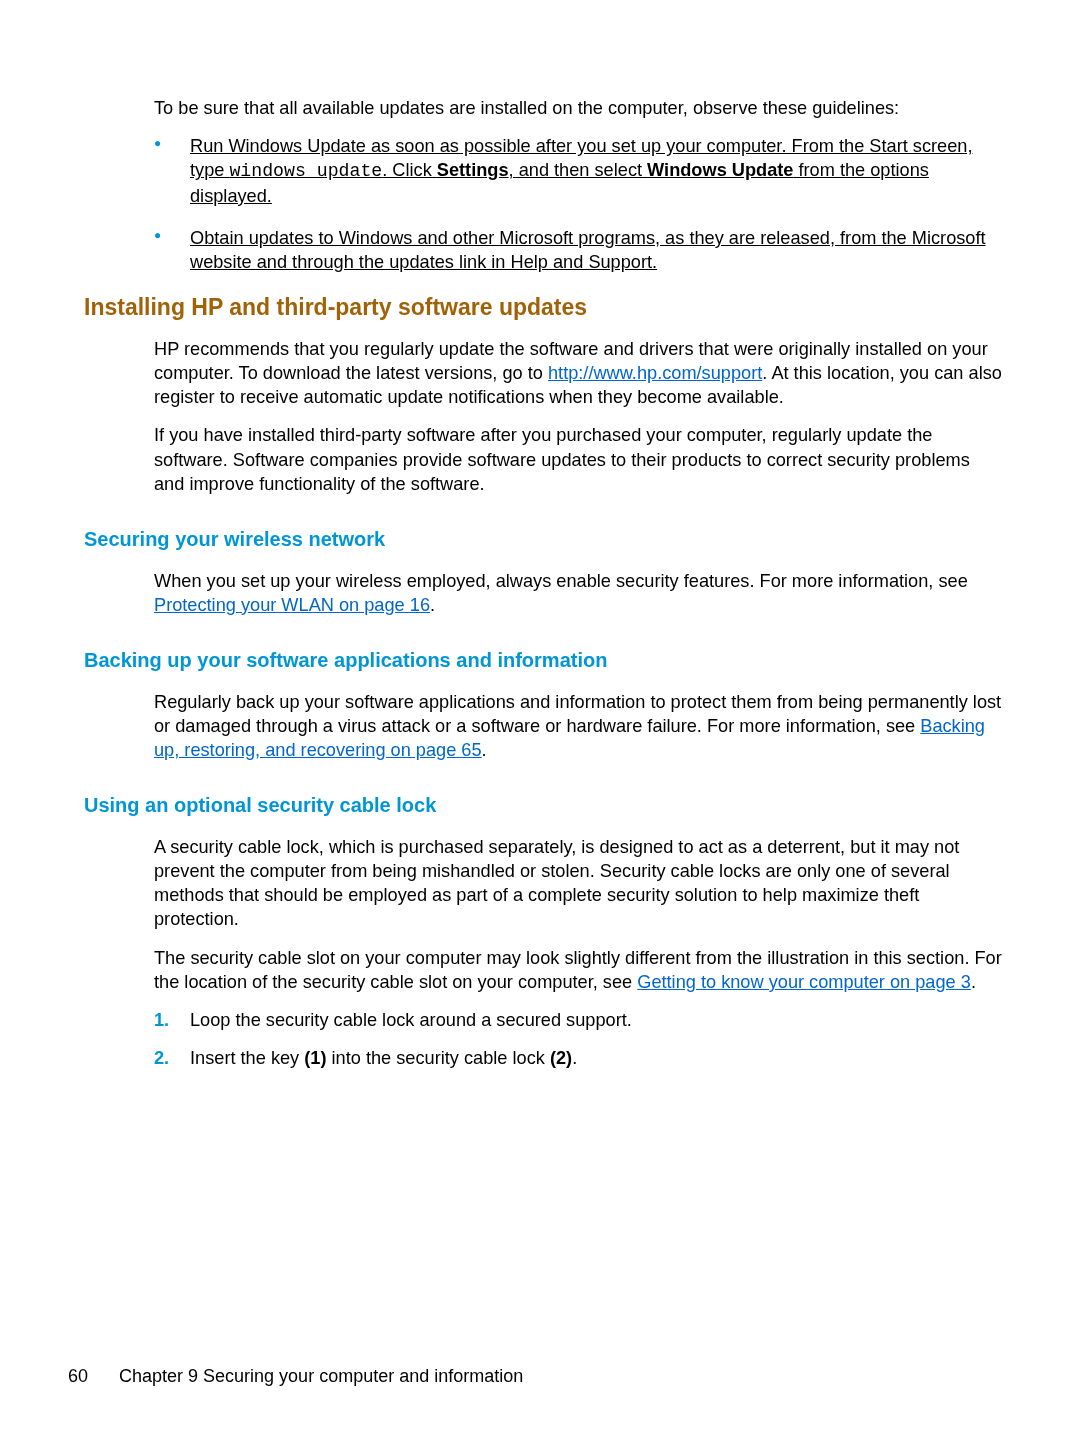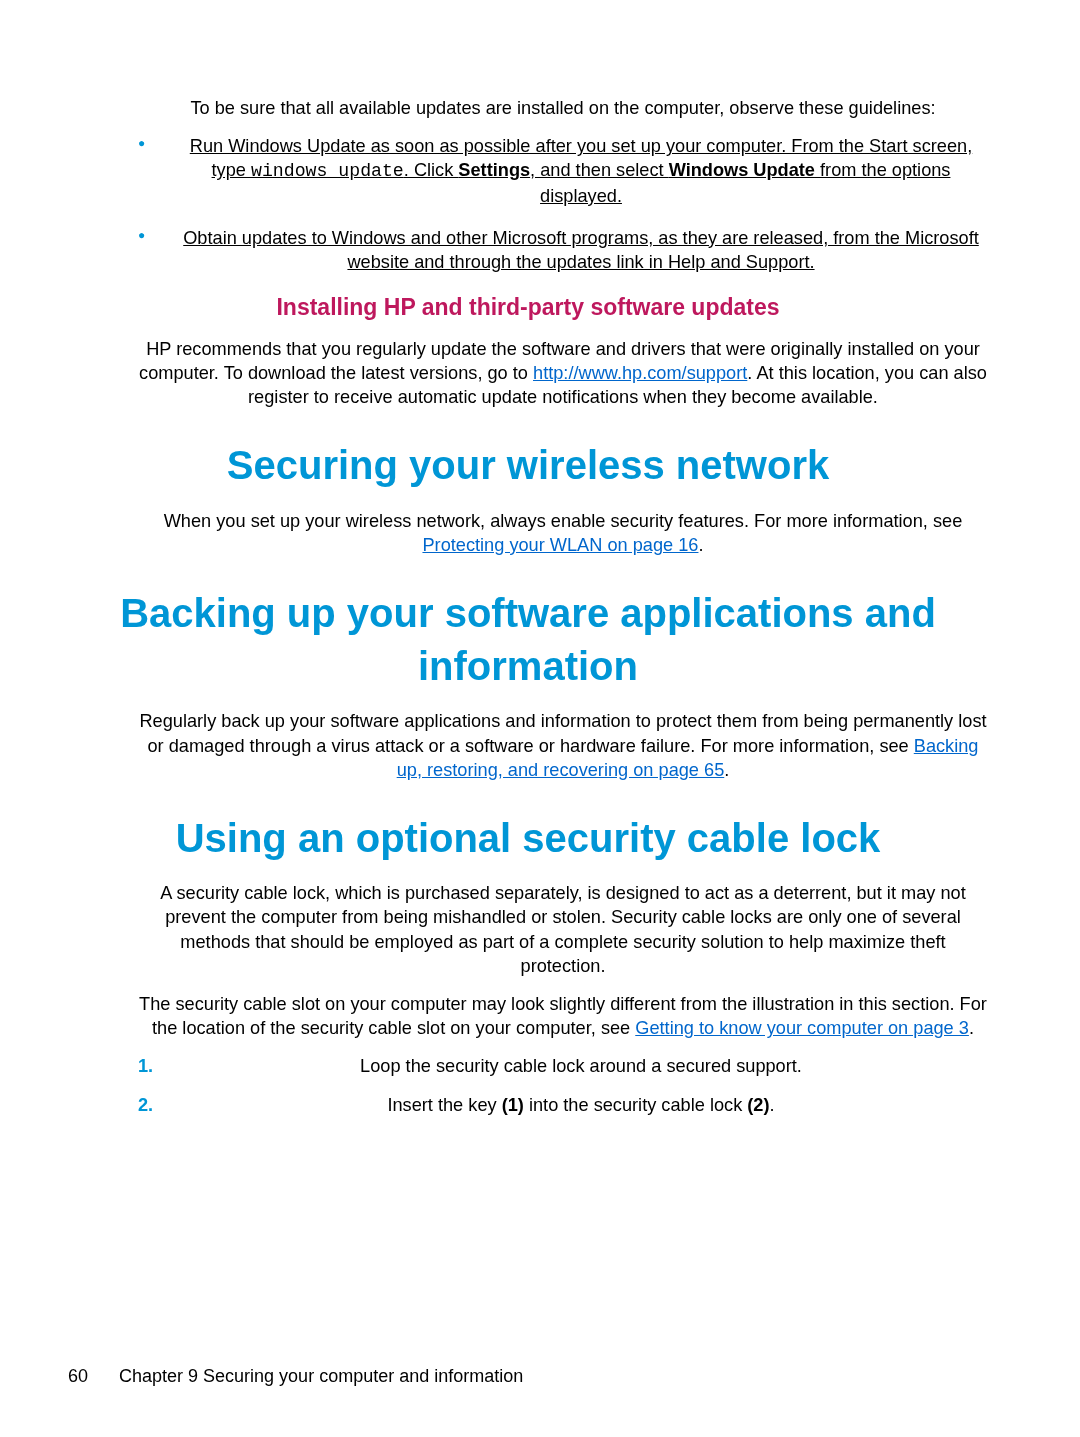--- a/index.html
+++ b/index.html
@@ -9,24 +9,23 @@
     height:1437px;
     background:#fff;
     font-family:Arial,Helvetica,sans-serif;
     color:#000;
     position:relative;
     font-size:18.2px;
     line-height:1.33;
   }
   .page{
     position:absolute;
-    left:68px;   
+    left:84px;   
     top:96px;
     width:920px;
-    text-align:center;
   }
   .body-indent{
     margin-left:70px;   
     width:850px;
   }
   .para{margin:0 0 14px 0}
 
   ul.bullets{
     list-style:none;
     padding:0;
@@ -59,28 +58,28 @@
   }
   .step-num{
     position:absolute;
     left:0;
     top:0;
     color:#0096d6;
     font-weight:bold;
   }
 
   h3.sub{
-    color:#be185d;
+    color:#a16207;
     font-size:23px;
     font-weight:bold;
     margin:18px 0 14px 0;
   }
   h2.sec{
     color:#0096d6;
-    font-size:40px;
+    font-size:20px;
     font-weight:bold;
     margin:30px 0 16px 0;
   }
 
   a.link{
     color:#0066cc;
   }
 
   .mono{font-family:"Courier New",monospace}
   .b{font-weight:bold}
@@ -113,26 +112,27 @@
       </li>
     </ul>
   </div>
 
   <h3 class="sub">Installing HP and third-party software updates</h3>
 
   <div class="body-indent">
     <p class="para">
       <span>HP recommends that you regularly update the software and drivers that were originally installed on your computer. To download the latest versions, go to </span><a href="#" class="link">http://www.hp.com/support</a><span>. At this location, you can also register to receive automatic update notifications when they become available.</span>
     </p>
+    <p class="para">If you have installed third-party software after you purchased your computer, regularly update the software. Software companies provide software updates to their products to correct security problems and improve functionality of the software.</p>
   </div>
 
   <h2 class="sec">Securing your wireless network</h2>
   <div class="body-indent">
     <p class="para">
-      <span>When you set up your wireless network, always enable security features. For more information, see </span><a href="#" class="link">Protecting your WLAN on page 16</a><span>.</span>
+      <span>When you set up your wireless employed, always enable security features. For more information, see </span><a href="#" class="link">Protecting your WLAN on page 16</a><span>.</span>
     </p>
   </div>
 
   <h2 class="sec">Backing up your software applications and information</h2>
   <div class="body-indent">
     <p class="para">
       <span>Regularly back up your software applications and information to protect them from being permanently lost or damaged through a virus attack or a software or hardware failure. For more information, see </span><a href="#" class="link">Backing up, restoring, and recovering on page 65</a><span>.</span>
     </p>
   </div>
 

